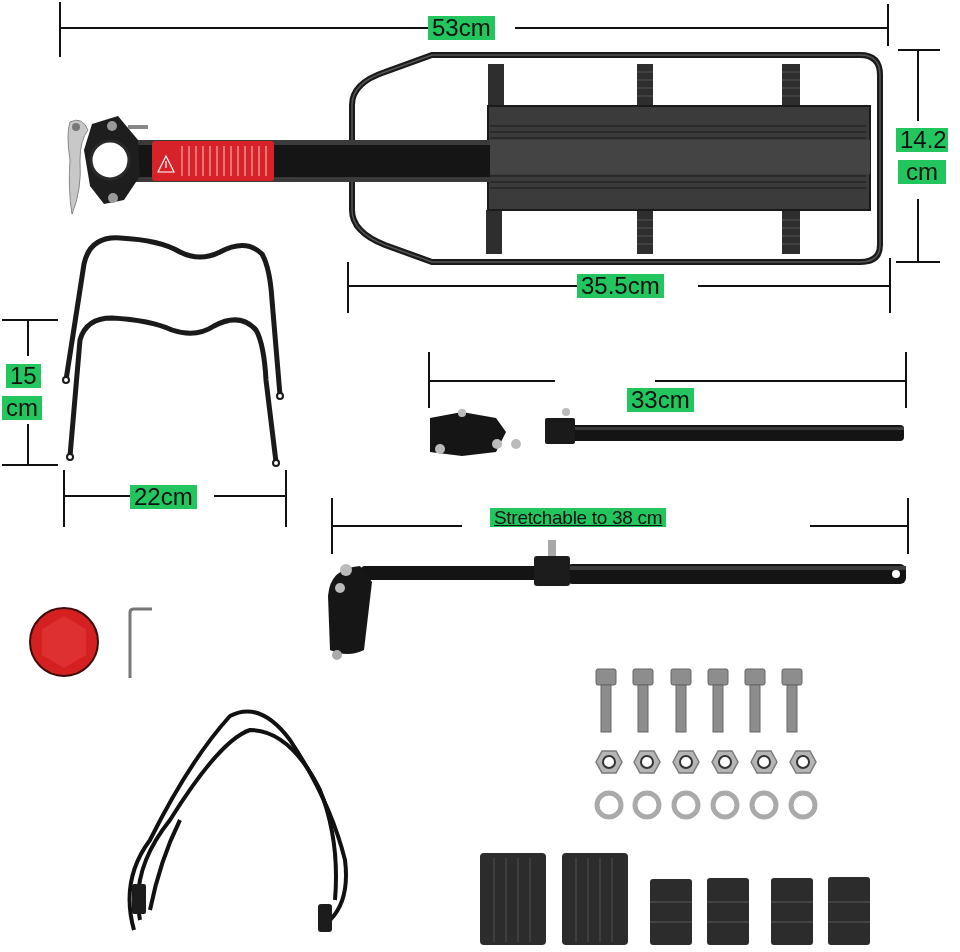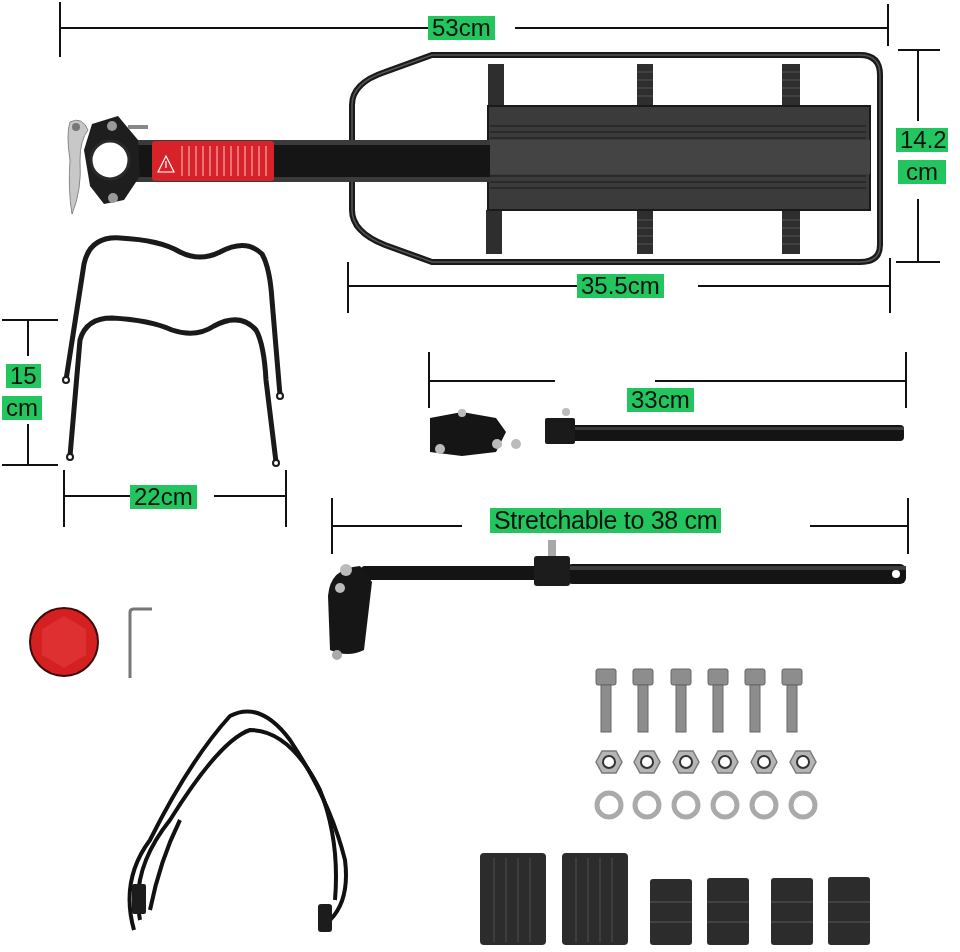--- a/index.html
+++ b/index.html
@@ -1,18 +1,18 @@
 <!DOCTYPE html>
 <html><head>
 <meta charset="utf-8">
 <style>
   html, body { margin: 0; padding: 0; background: #ffffff; }
   body { width: 960px; height: 952px; position: relative; overflow: hidden; font-family: "Liberation Sans", "DejaVu Sans", sans-serif; }
   .label { position: absolute; color: #111; font-size: 24px; line-height: 1; white-space: nowrap; background: #22c55e; padding: 0 4px; }
-  .label.narrow { font-size: 25px; letter-spacing: -0.3px; }
+  .label.narrow { font-size: 19px; letter-spacing: -0.3px; text-decoration: underline; }
   svg { position: absolute; left: 0; top: 0; overflow: visible; }
 </style>
 </head>
 <body>
 
 <svg width="960" height="952" viewBox="0 0 960 952">
 
   <g stroke="#111" stroke-width="2">
     <line x1="60" y1="2" x2="60" y2="57"></line>
     <line x1="60" y1="28" x2="428" y2="28"></line>

